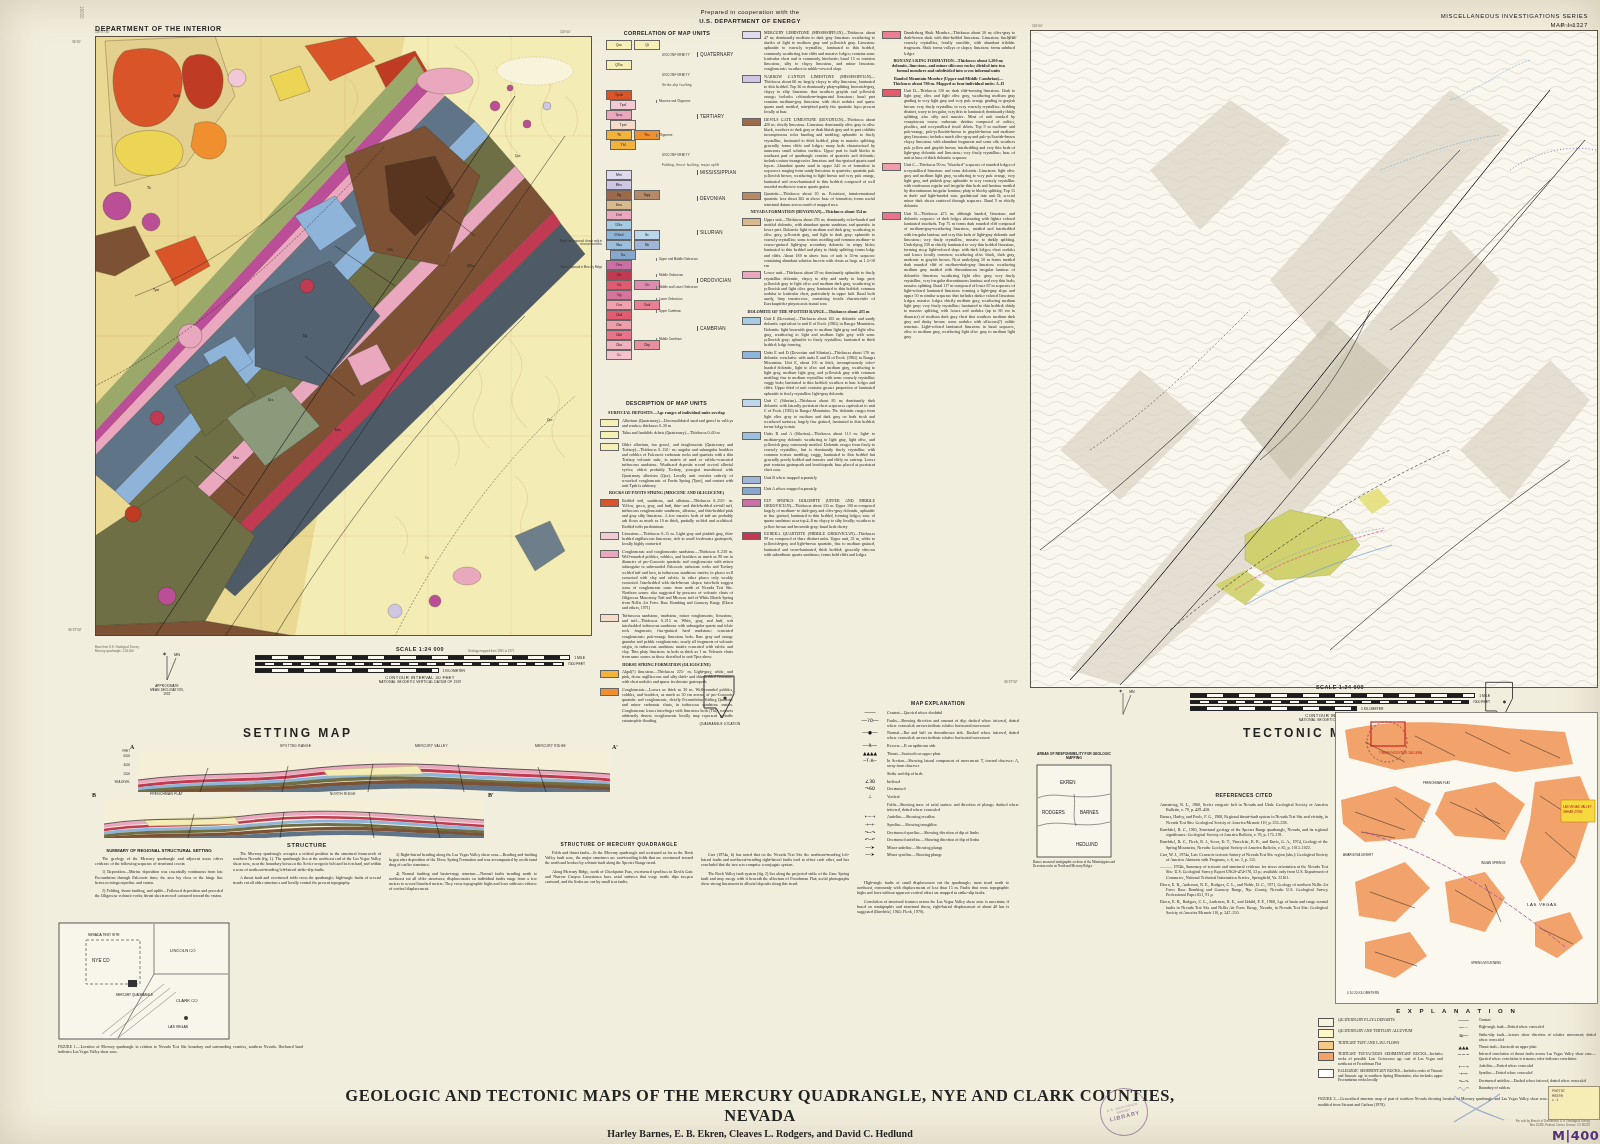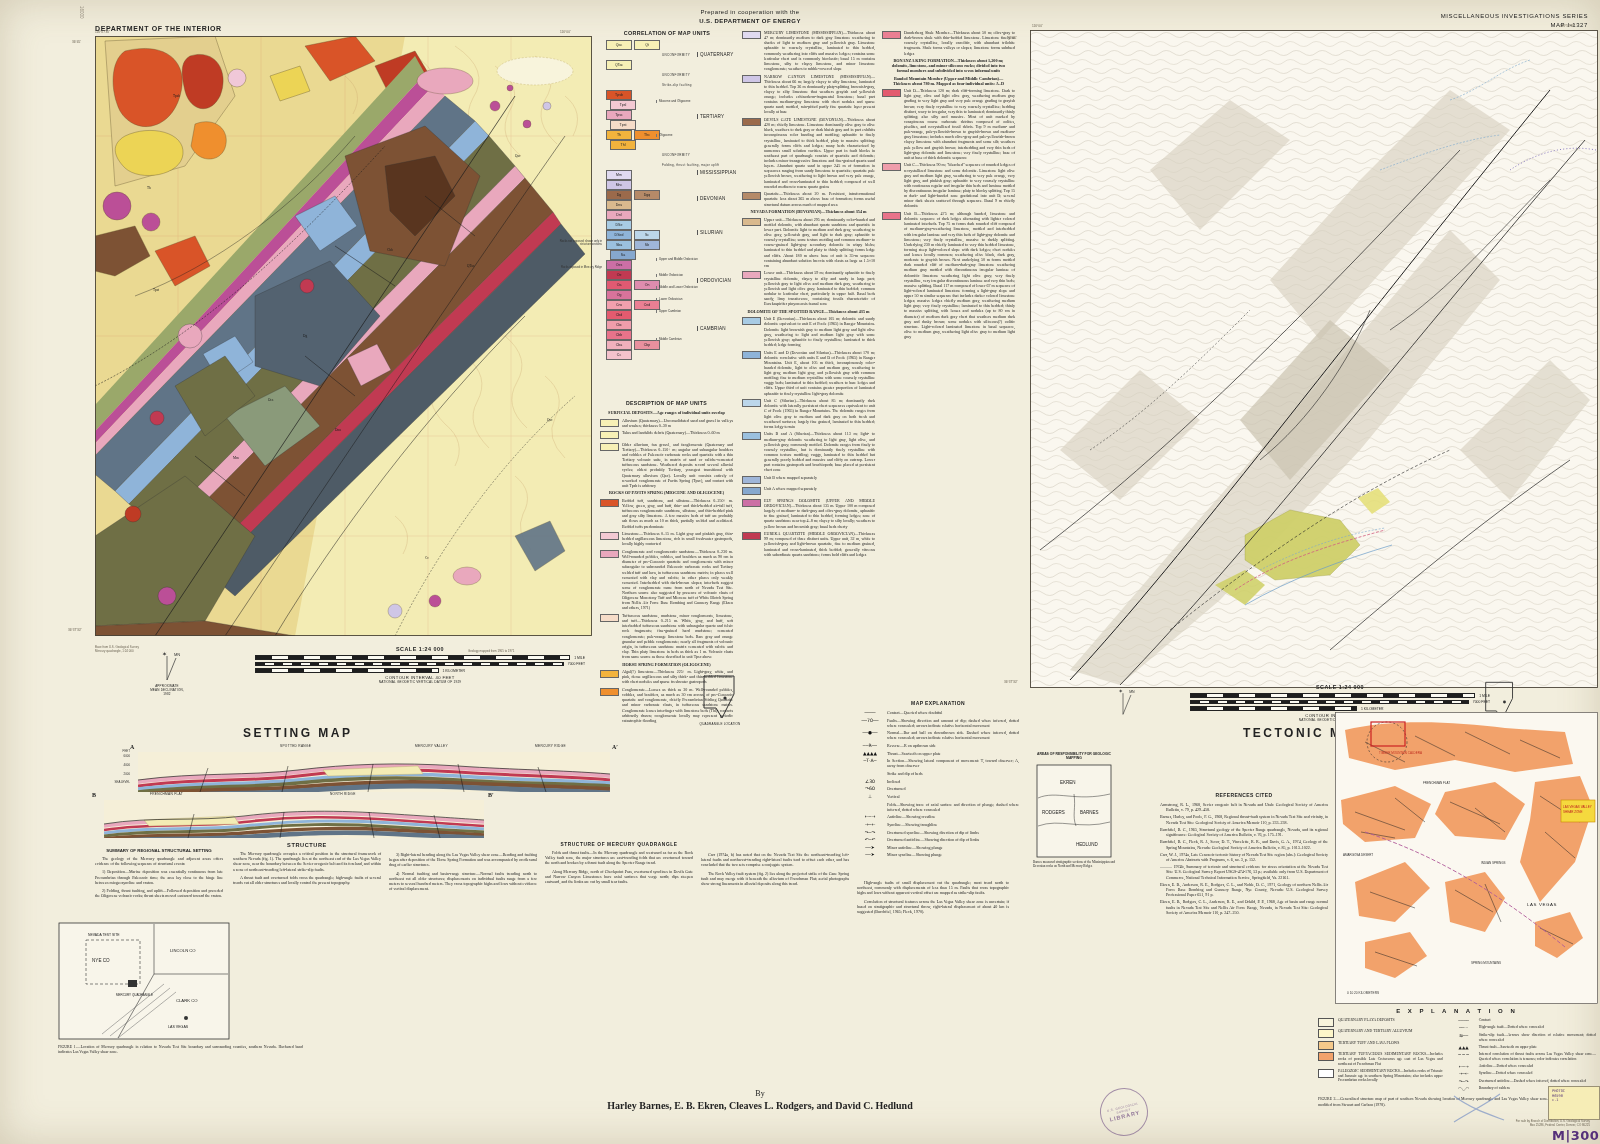--- a/index.html
+++ b/index.html
@@ -1209,36 +1209,36 @@
           <div class="f2row">
             <span class="f2sym">◠◡◠</span>
             <span class="f2lab">Boundary of caldera</span>
           </div>
         </div>
     </div>
     <div class="figcap" style="margin-top:4px;">FIGURE 2.—Generalized structure map of part of southern Nevada showing location of Mercury quadrangle and Las Vegas Valley shear zone. Structural data and map base modified from Stewart and Carlson (1978).</div>
   </div>
 
   <div class="abs" style="left:310px;top:1086px;width:900px;">
-    <div class="tb-by">By</div>
+    <div class="tb-title">GEOLOGIC AND TECTONIC MAPS OF THE MERCURY QUADRANGLE, NYE AND CLARK COUNTIES, NEVADA</div>
     <div class="tb-authors">Harley Barnes, E. B. Ekren, Cleaves L. Rodgers, and David C. Hedlund</div>
 
   </div>
 
   <div class="abs stamp-circle" style="left:1100px;top:1088px;">
     <div class="stamp-top">U.S. GEOLOGICAL SURVEY</div>
     <div class="stamp-mid">LIBRARY</div>
   </div>
   <div class="abs card" style="left:1548px;top:1086px;width:44px;height:28px;">
     <div>PHOTOC</div>
     <div>M6598</div>
     <div>c.1</div>
   </div>
   <svg class="abs" style="left:1448px;top:1086px;" width="60" height="40" viewBox="0 0 60 40">
     <path d="M6 10 C22 22 40 28 56 34 M52 8 C38 18 22 26 6 36" stroke="#5a7ac0" stroke-width="1.2" fill="none" opacity="0.55"></path>
   </svg>
   <div class="abs salesmall" style="left:1498px;top:1120px;width:92px;">
     <div>For sale by Branch of Distribution, U.S. Geological Survey</div>
     <div>Box 25286, Federal Center, Denver, CO 80225</div>
   </div>
-  <div class="abs pricemark" style="left:1552px;top:1128px;">M|300</div>
+  <div class="abs pricemark" style="left:1552px;top:1128px;">M|400</div>
 
 </div>
 
 </body></html>

